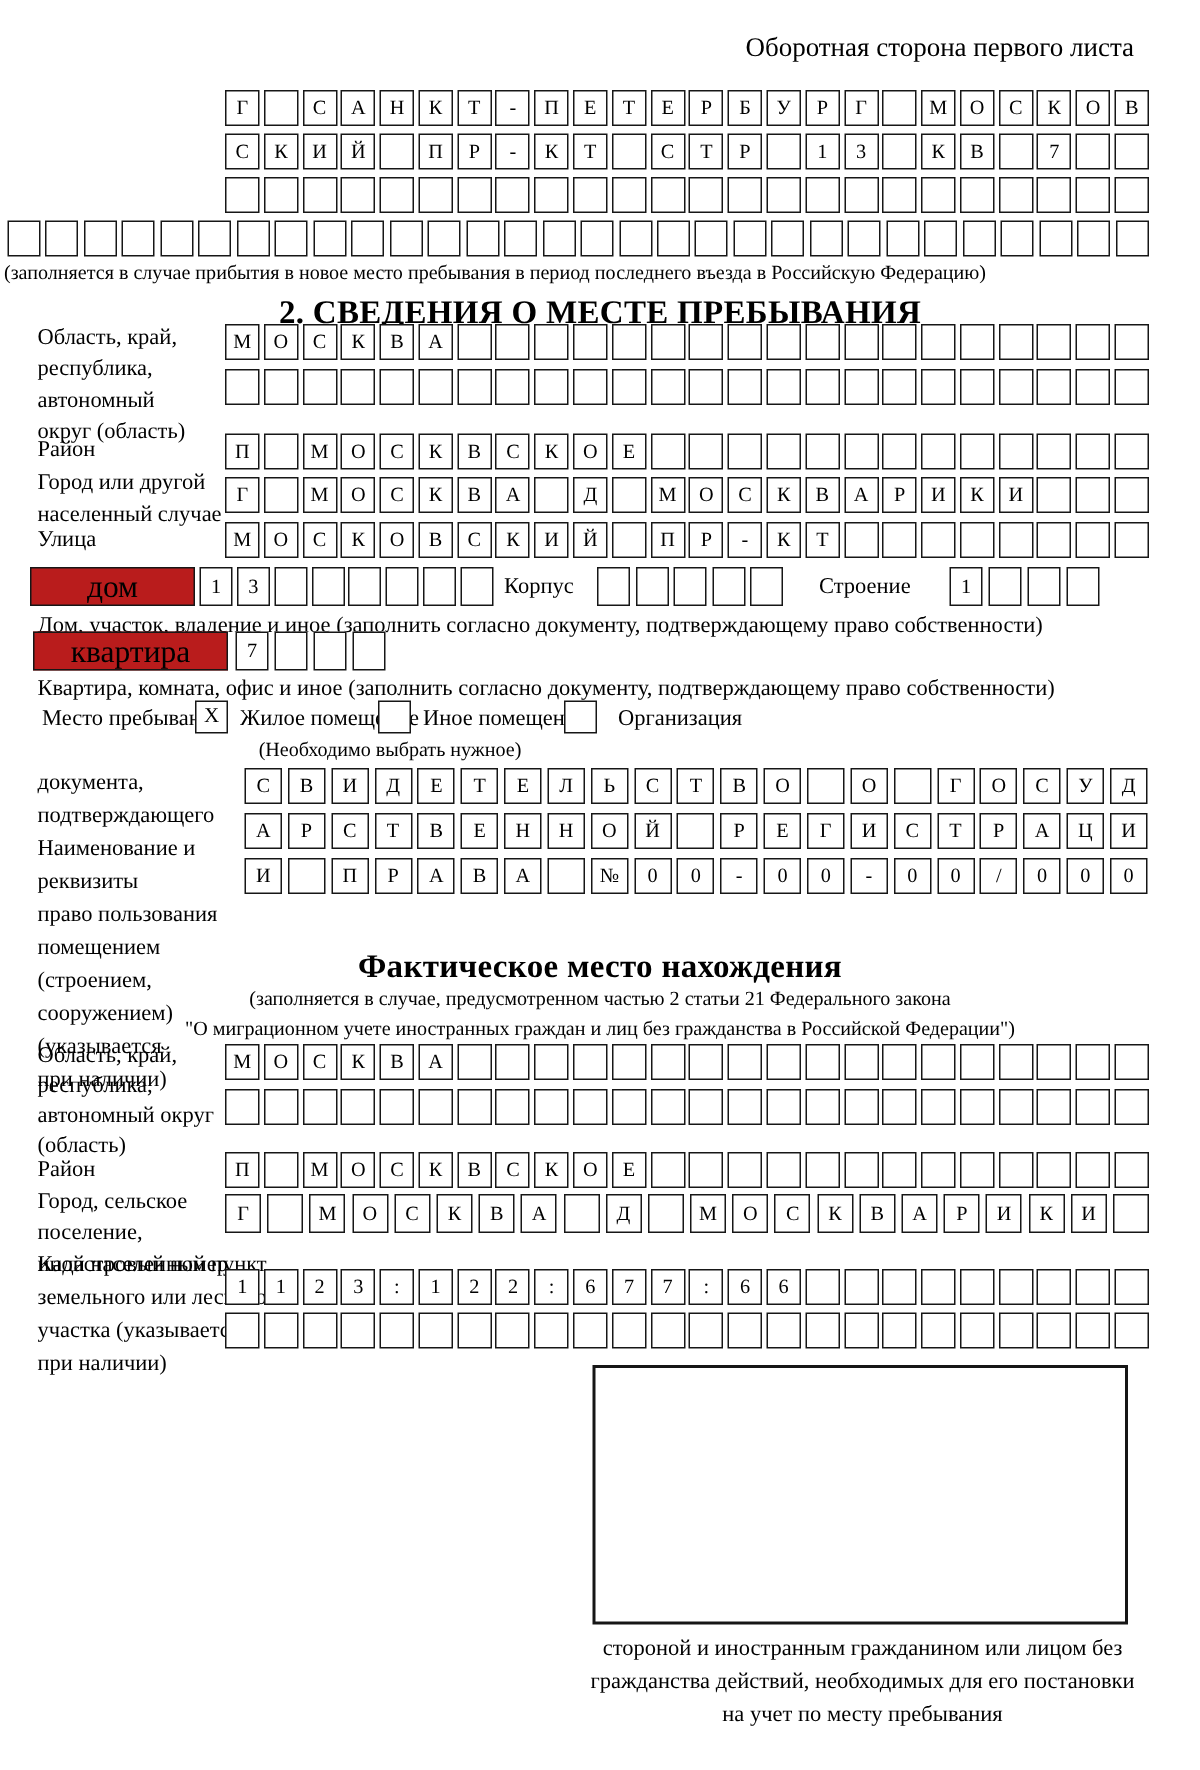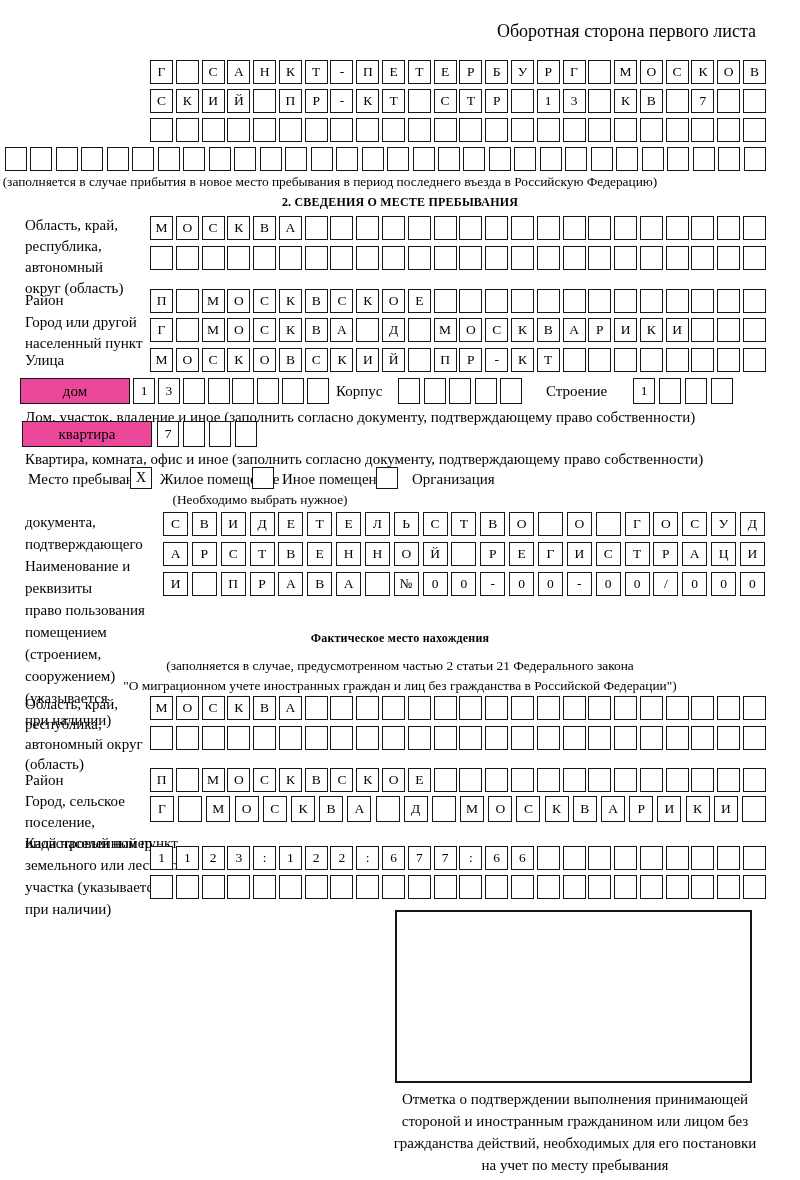--- a/index.html
+++ b/index.html
@@ -2,27 +2,27 @@
 <html><head>
 <meta charset="utf-8">
 <style>
   html,body{margin:0;padding:0;background:#fff;}
   .page{position:relative;width:800px;height:1180px;background:#ffffff;color:#000;
         font-family:"Liberation Serif", serif;overflow:hidden;}
   .abs{position:absolute;}
   .lbl{font-size:15px;line-height:21px;}
   .cap{font-size:15px;}
   .note{font-size:13.4px;text-align:center;}
-  .sect{font-size:12px;font-weight:bold;text-align:center;letter-spacing:.2px;}
+  .sect{font-size:22px;font-weight:bold;text-align:center;letter-spacing:.2px;}
   .cr{position:absolute;display:flex;justify-content:space-between;}
   .cell{flex:0 0 var(--cw,23px);height:var(--ch,24px);border:1.5px solid #161616;
         box-sizing:border-box;display:flex;align-items:center;justify-content:center;
         font-size:13.5px;line-height:1;background:#fff;}
   .wbox{position:absolute;border:1.5px solid #161616;box-sizing:border-box;display:flex;
-        align-items:center;justify-content:center;font-size:15px;background:#ec4899;}
+        align-items:center;justify-content:center;font-size:21px;background:#b91c1c;}
   .cb{position:absolute;width:22px;height:22px;border:1.5px solid #161616;box-sizing:border-box;
       display:flex;align-items:center;justify-content:center;font-size:14px;background:#fff;}
   .stamp{position:absolute;border:2px solid #161616;box-sizing:border-box;background:#fff;}
   .ctr{text-align:center;}
 </style>
 </head>
 <body>
 
 <div class="page">
 
@@ -224,21 +224,21 @@
       <div class="cell"></div>
       <div class="cell"></div>
       <div class="cell"></div>
       <div class="cell"></div>
       <div class="cell"></div>
       <div class="cell"></div>
     </div>
 
   <div class="abs lbl" style="left:25px;top:312px;width:135px;">
     <div>Город или другой</div>
-    <div>населенный пункт</div>
+    <div>населенный случае</div>
   </div>
   <div class="cr" style="left:150px;top:318px;width:616px;">
       <div class="cell">Г</div>
       <div class="cell"></div>
       <div class="cell">М</div>
       <div class="cell">О</div>
       <div class="cell">С</div>
       <div class="cell">К</div>
       <div class="cell">В</div>
       <div class="cell">А</div>
@@ -586,19 +586,18 @@
       <div class="cell"></div>
       <div class="cell"></div>
       <div class="cell"></div>
       <div class="cell"></div>
       <div class="cell"></div>
       <div class="cell"></div>
     </div>
 
   <div class="stamp" style="left:395px;top:910px;width:357px;height:173px;"></div>
   <div class="abs cap ctr" style="left:370px;top:1088px;width:410px;line-height:22px;">
-    <div>Отметка о подтверждении выполнения принимающей</div>
     <div>стороной и иностранным гражданином или лицом без</div>
     <div>гражданства действий, необходимых для его постановки</div>
     <div>на учет по месту пребывания</div>
   </div>
 
 </div>
 
 </body></html>

